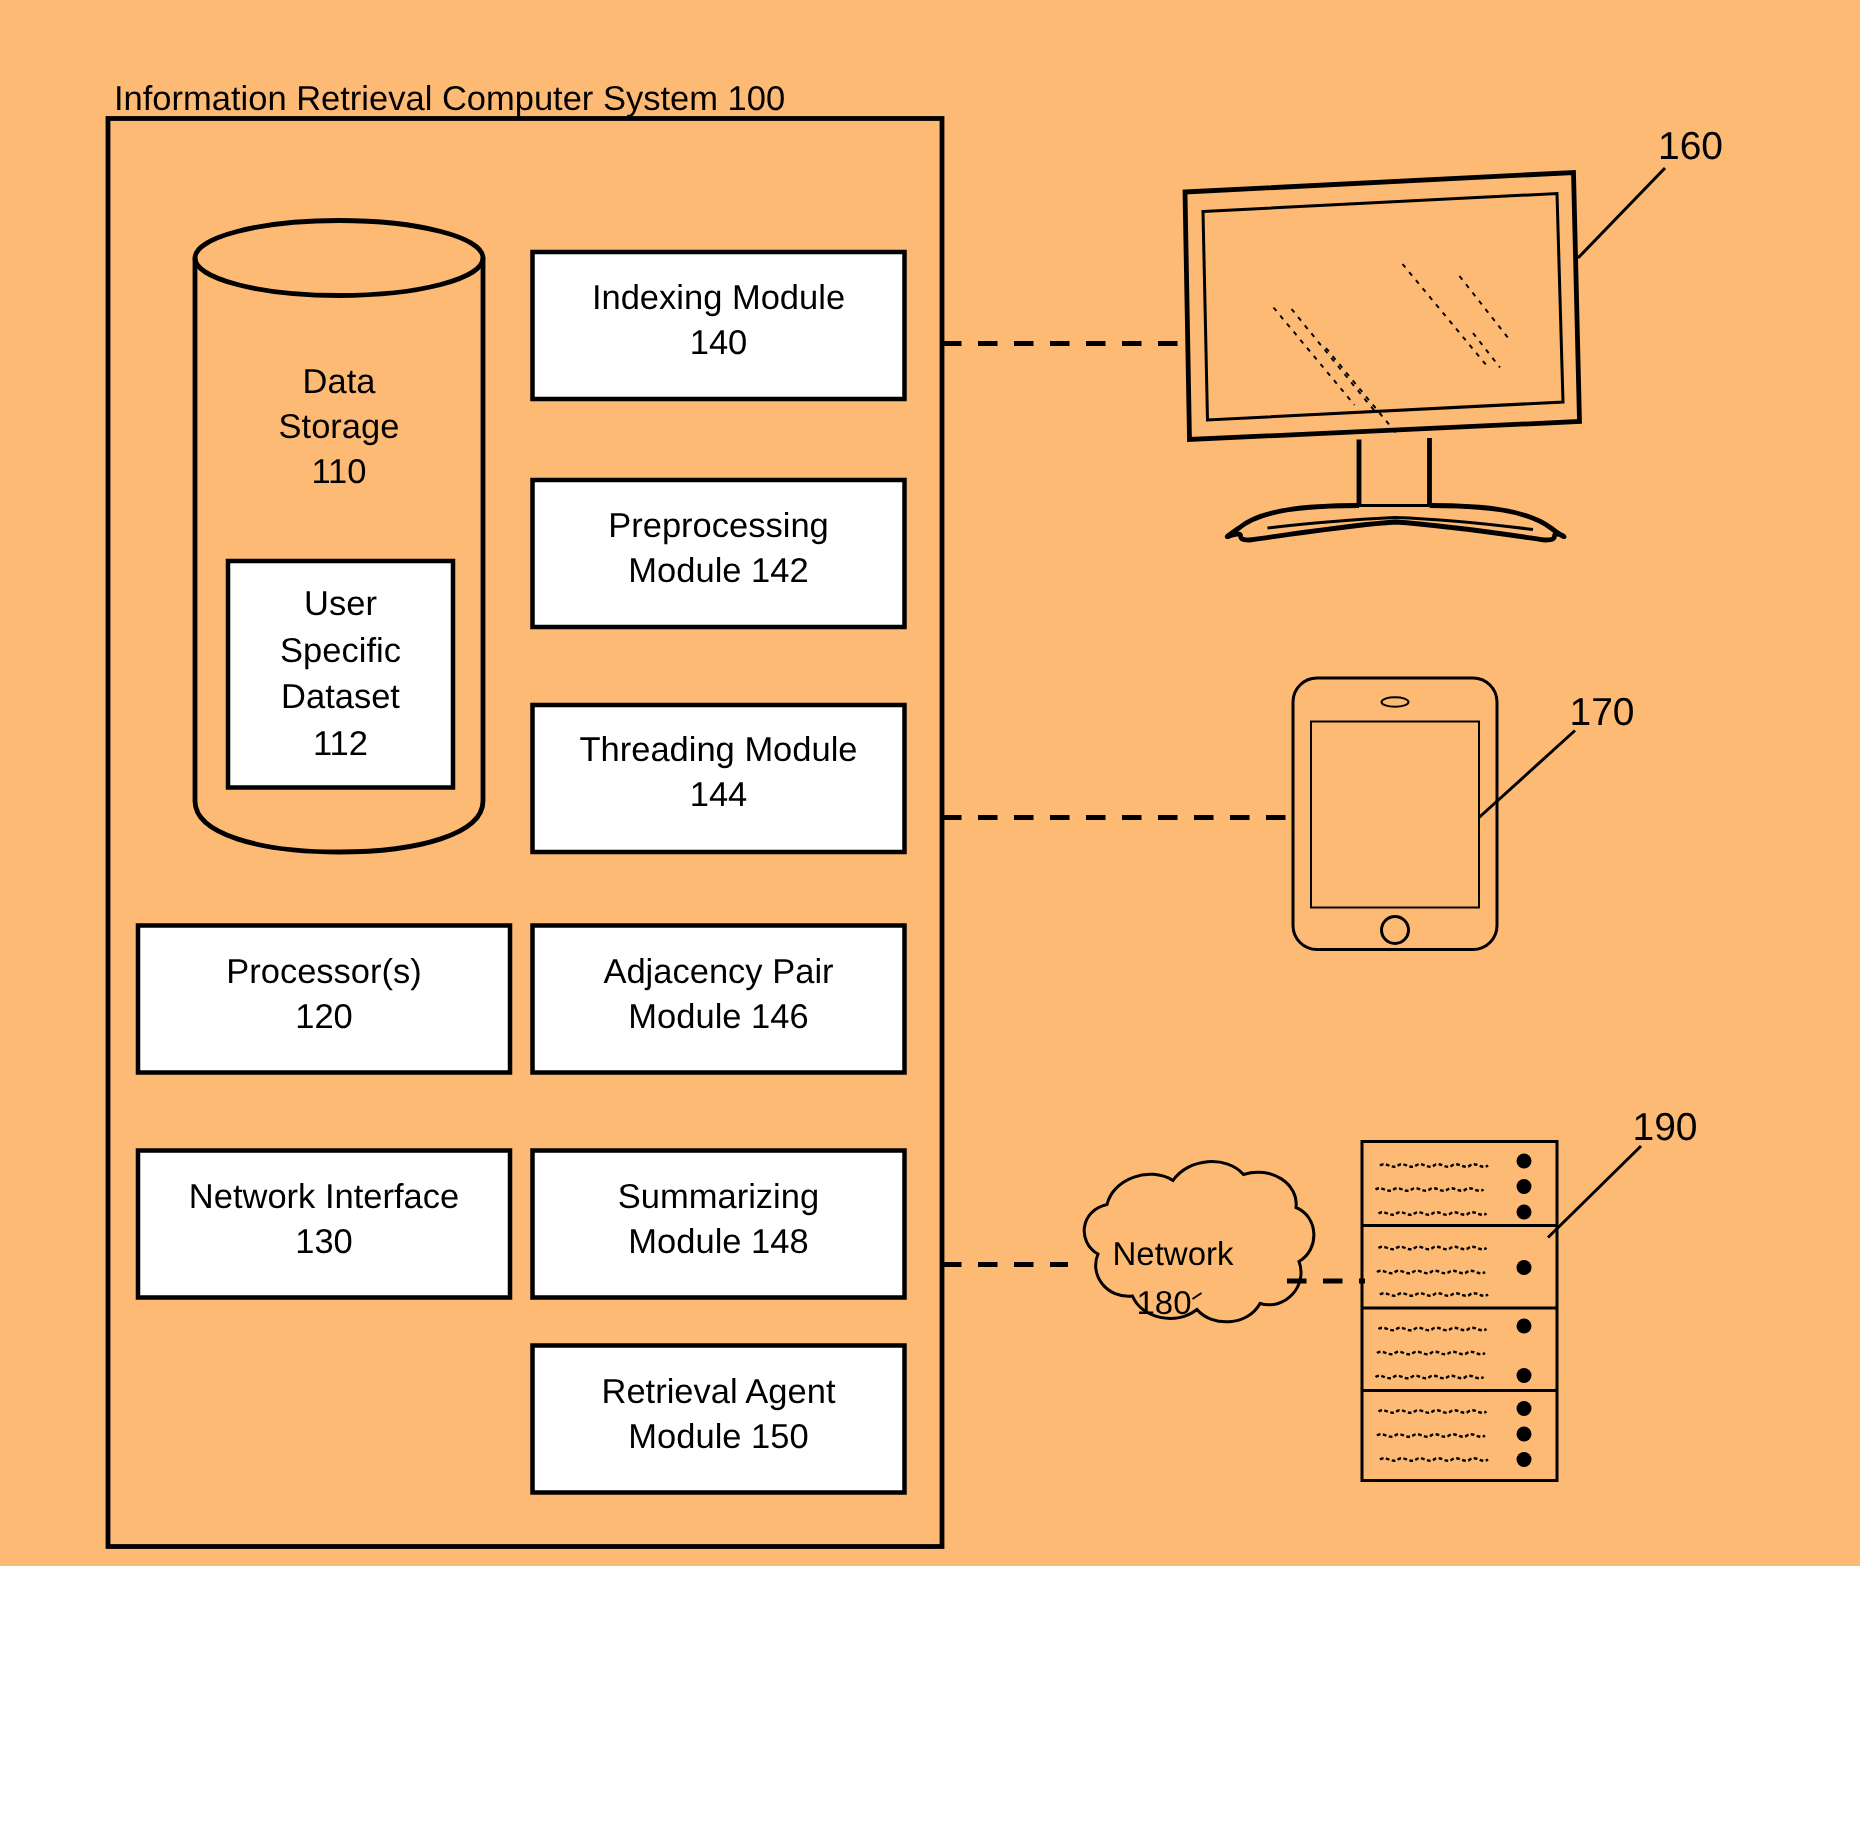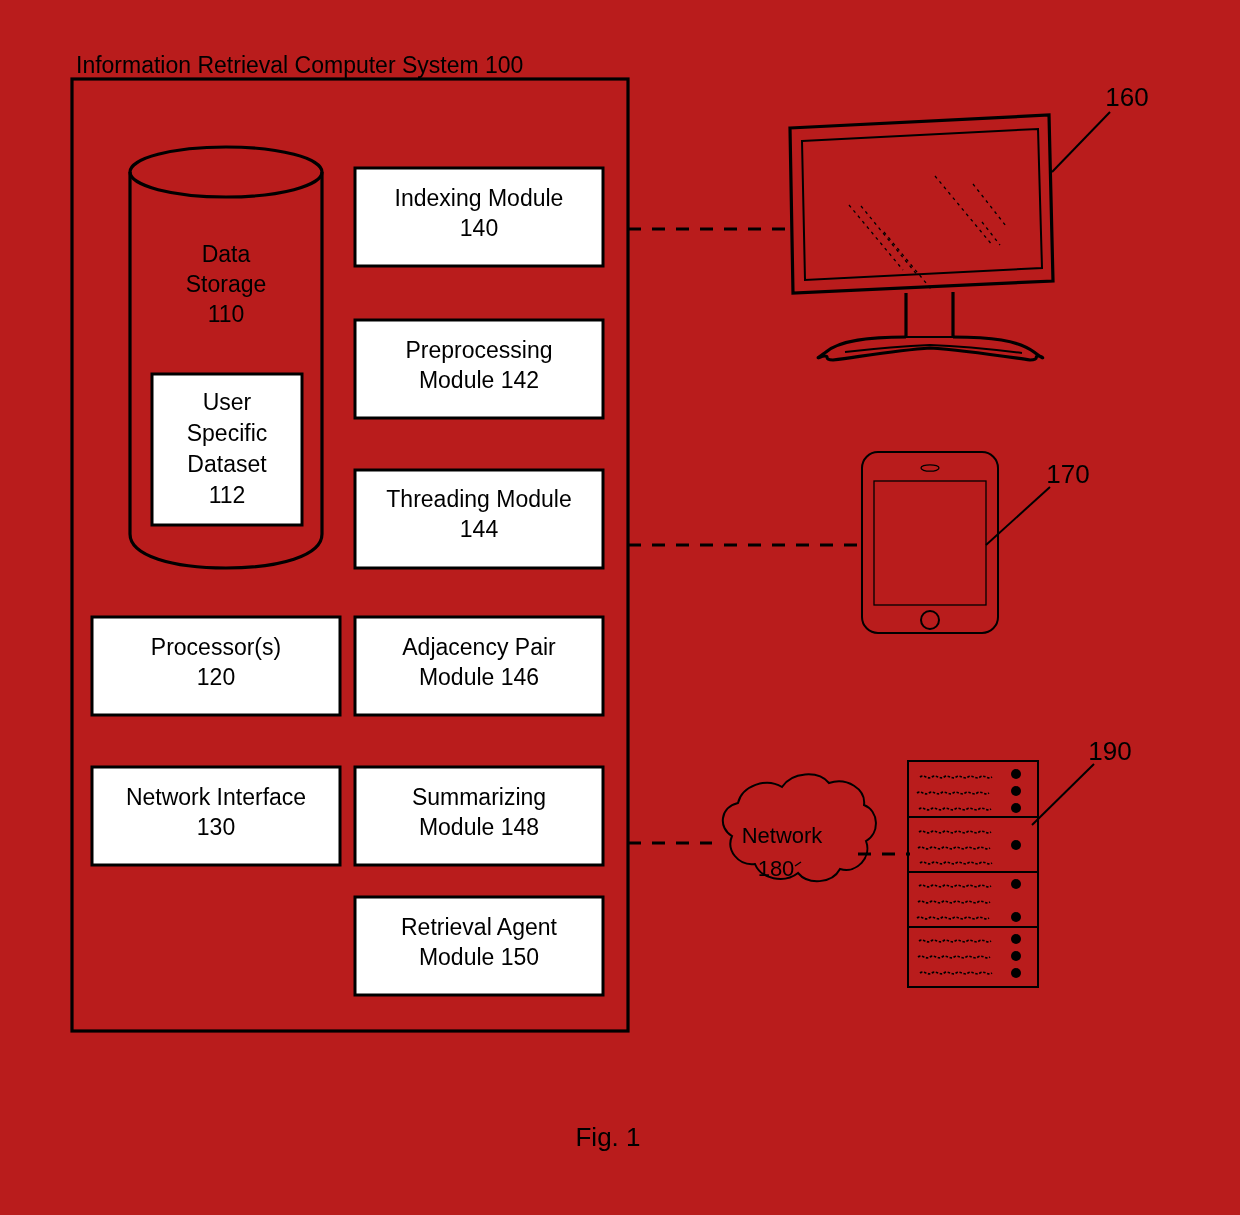--- a/index.html
+++ b/index.html
@@ -8,23 +8,23 @@
     padding: 0;
     background: #ffffff;
   }
   body {
     font-family: "Liberation Sans", sans-serif;
     color: #000000;
   }
   #page {
     position: relative;
     width: 1240px;
-    height: 1215px;
+    height: 1044px;
     overflow: hidden;
-    background: #b91c1c;
+    background: #fdba74;
   }
   #figure-svg {
     position: absolute;
     left: 0;
     top: 0;
     width: 1240px;
     height: 1215px;
   }
   
   .sys-title {

